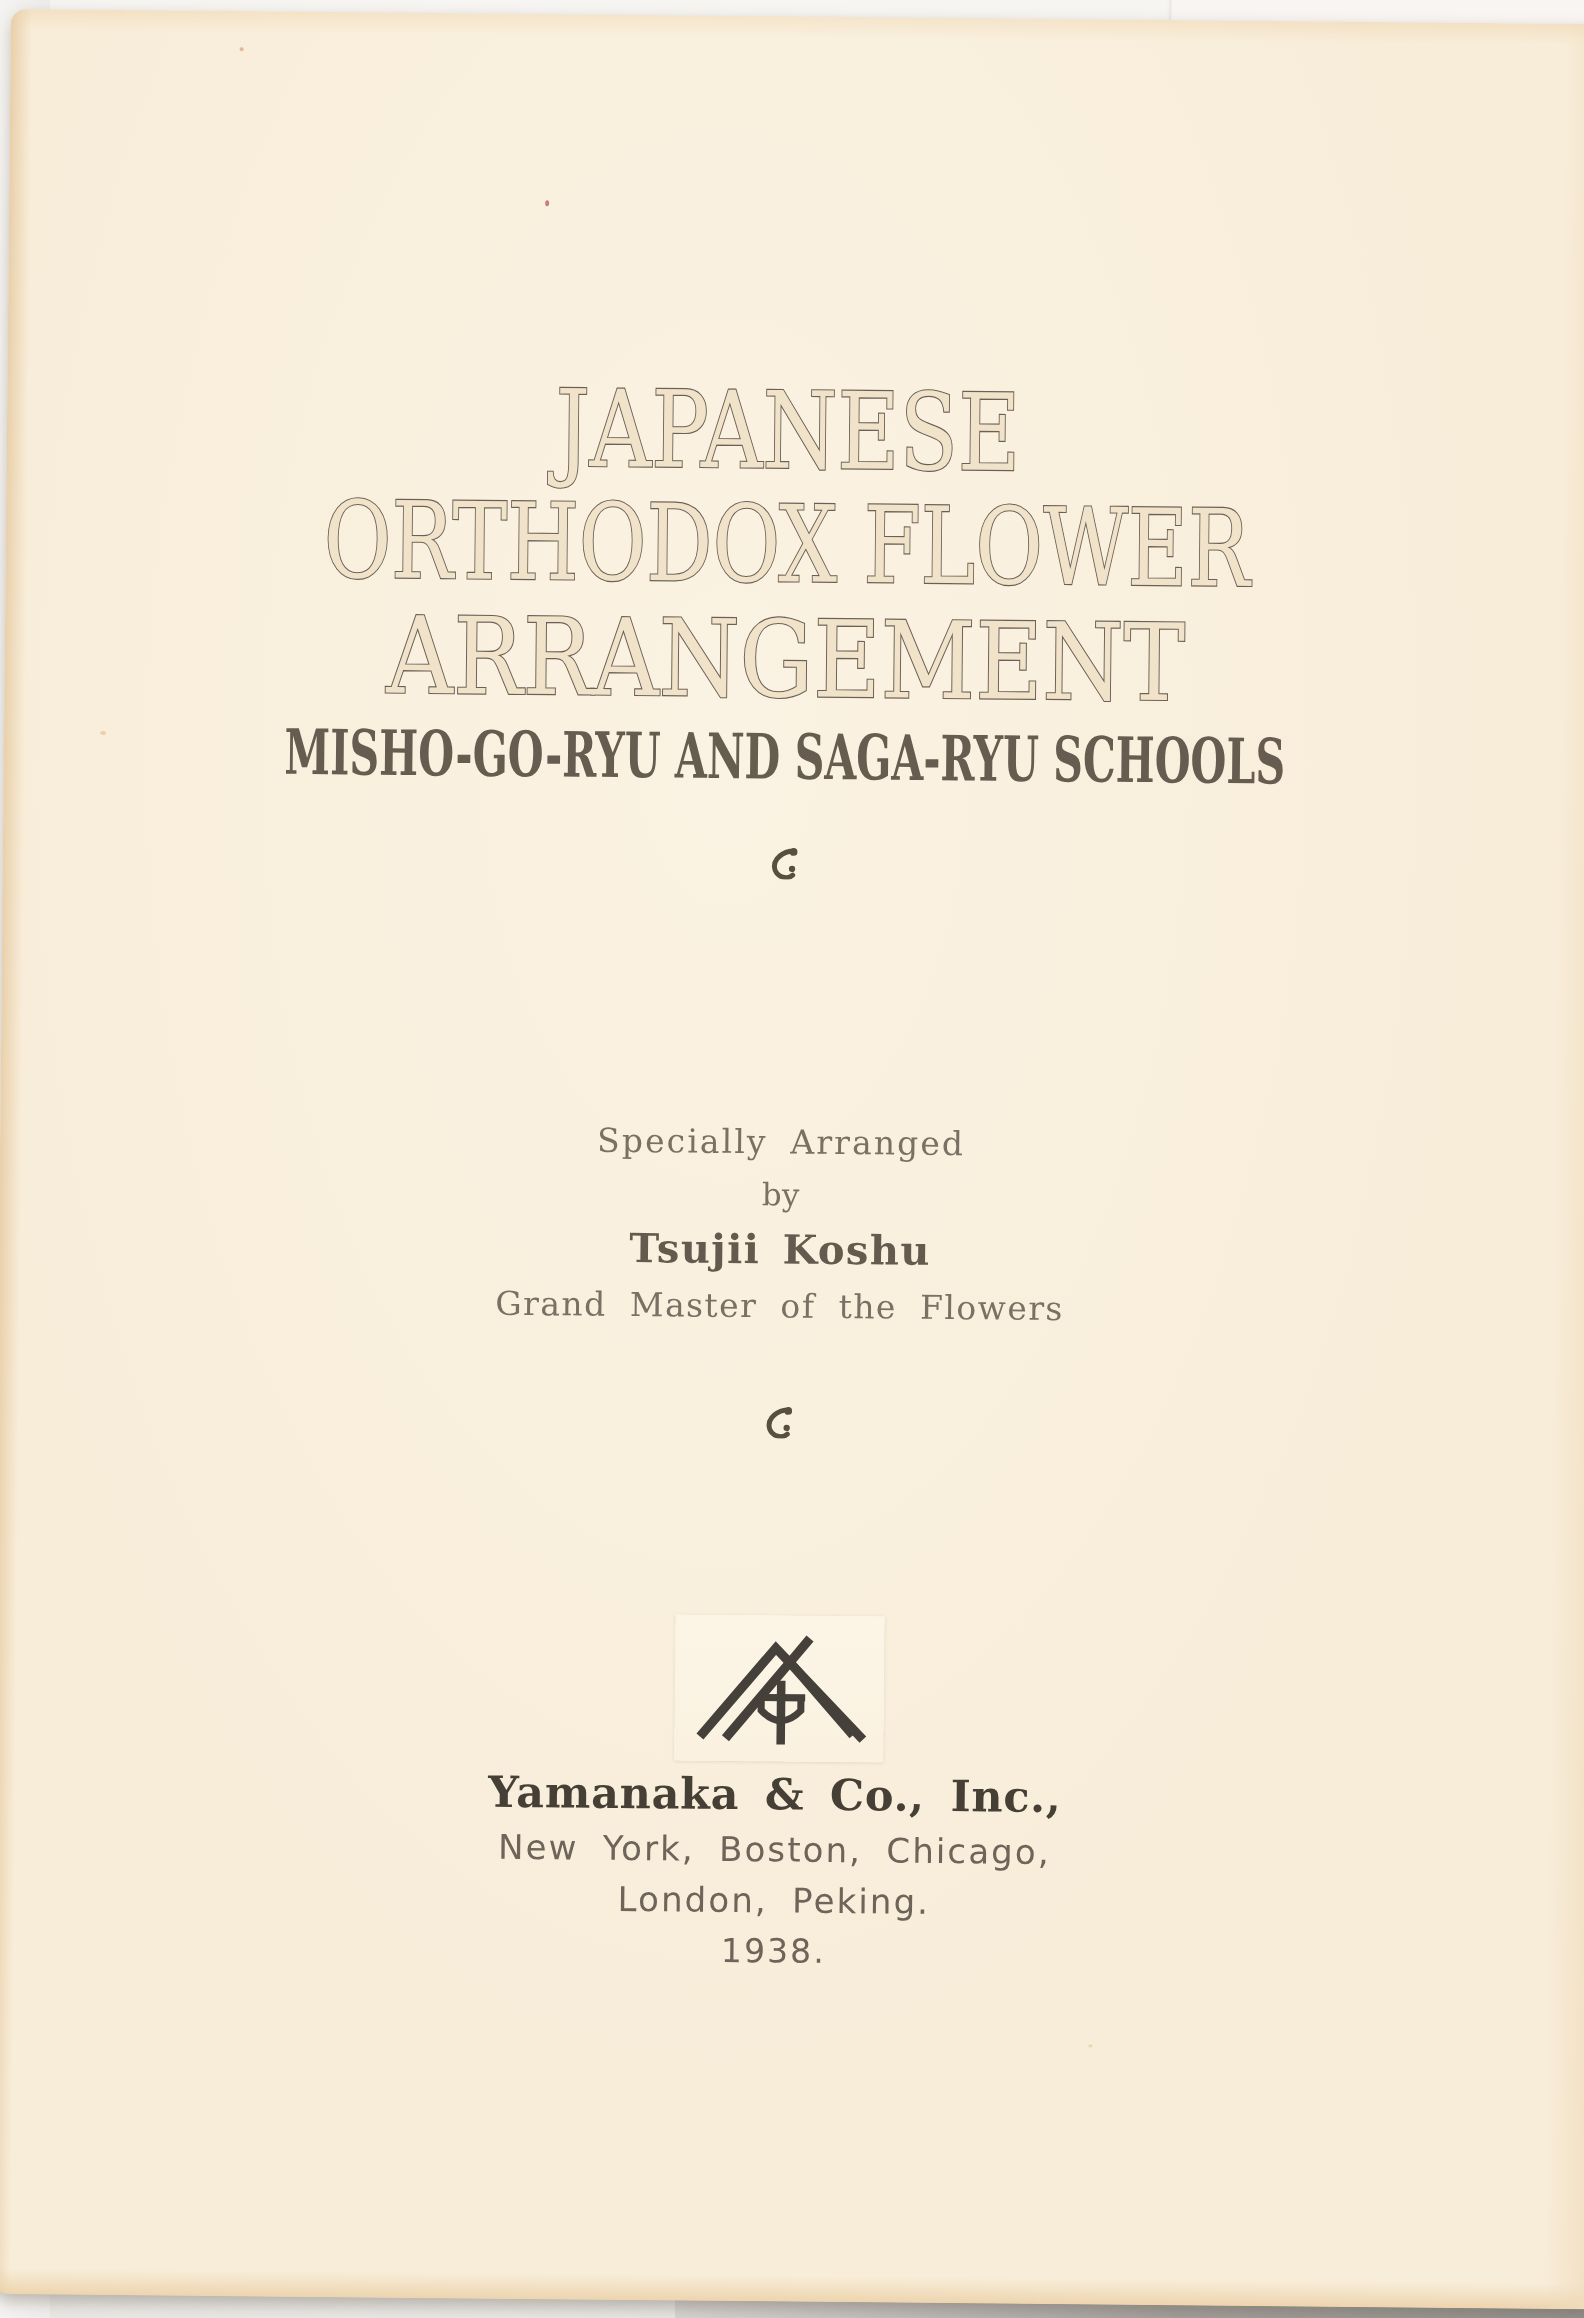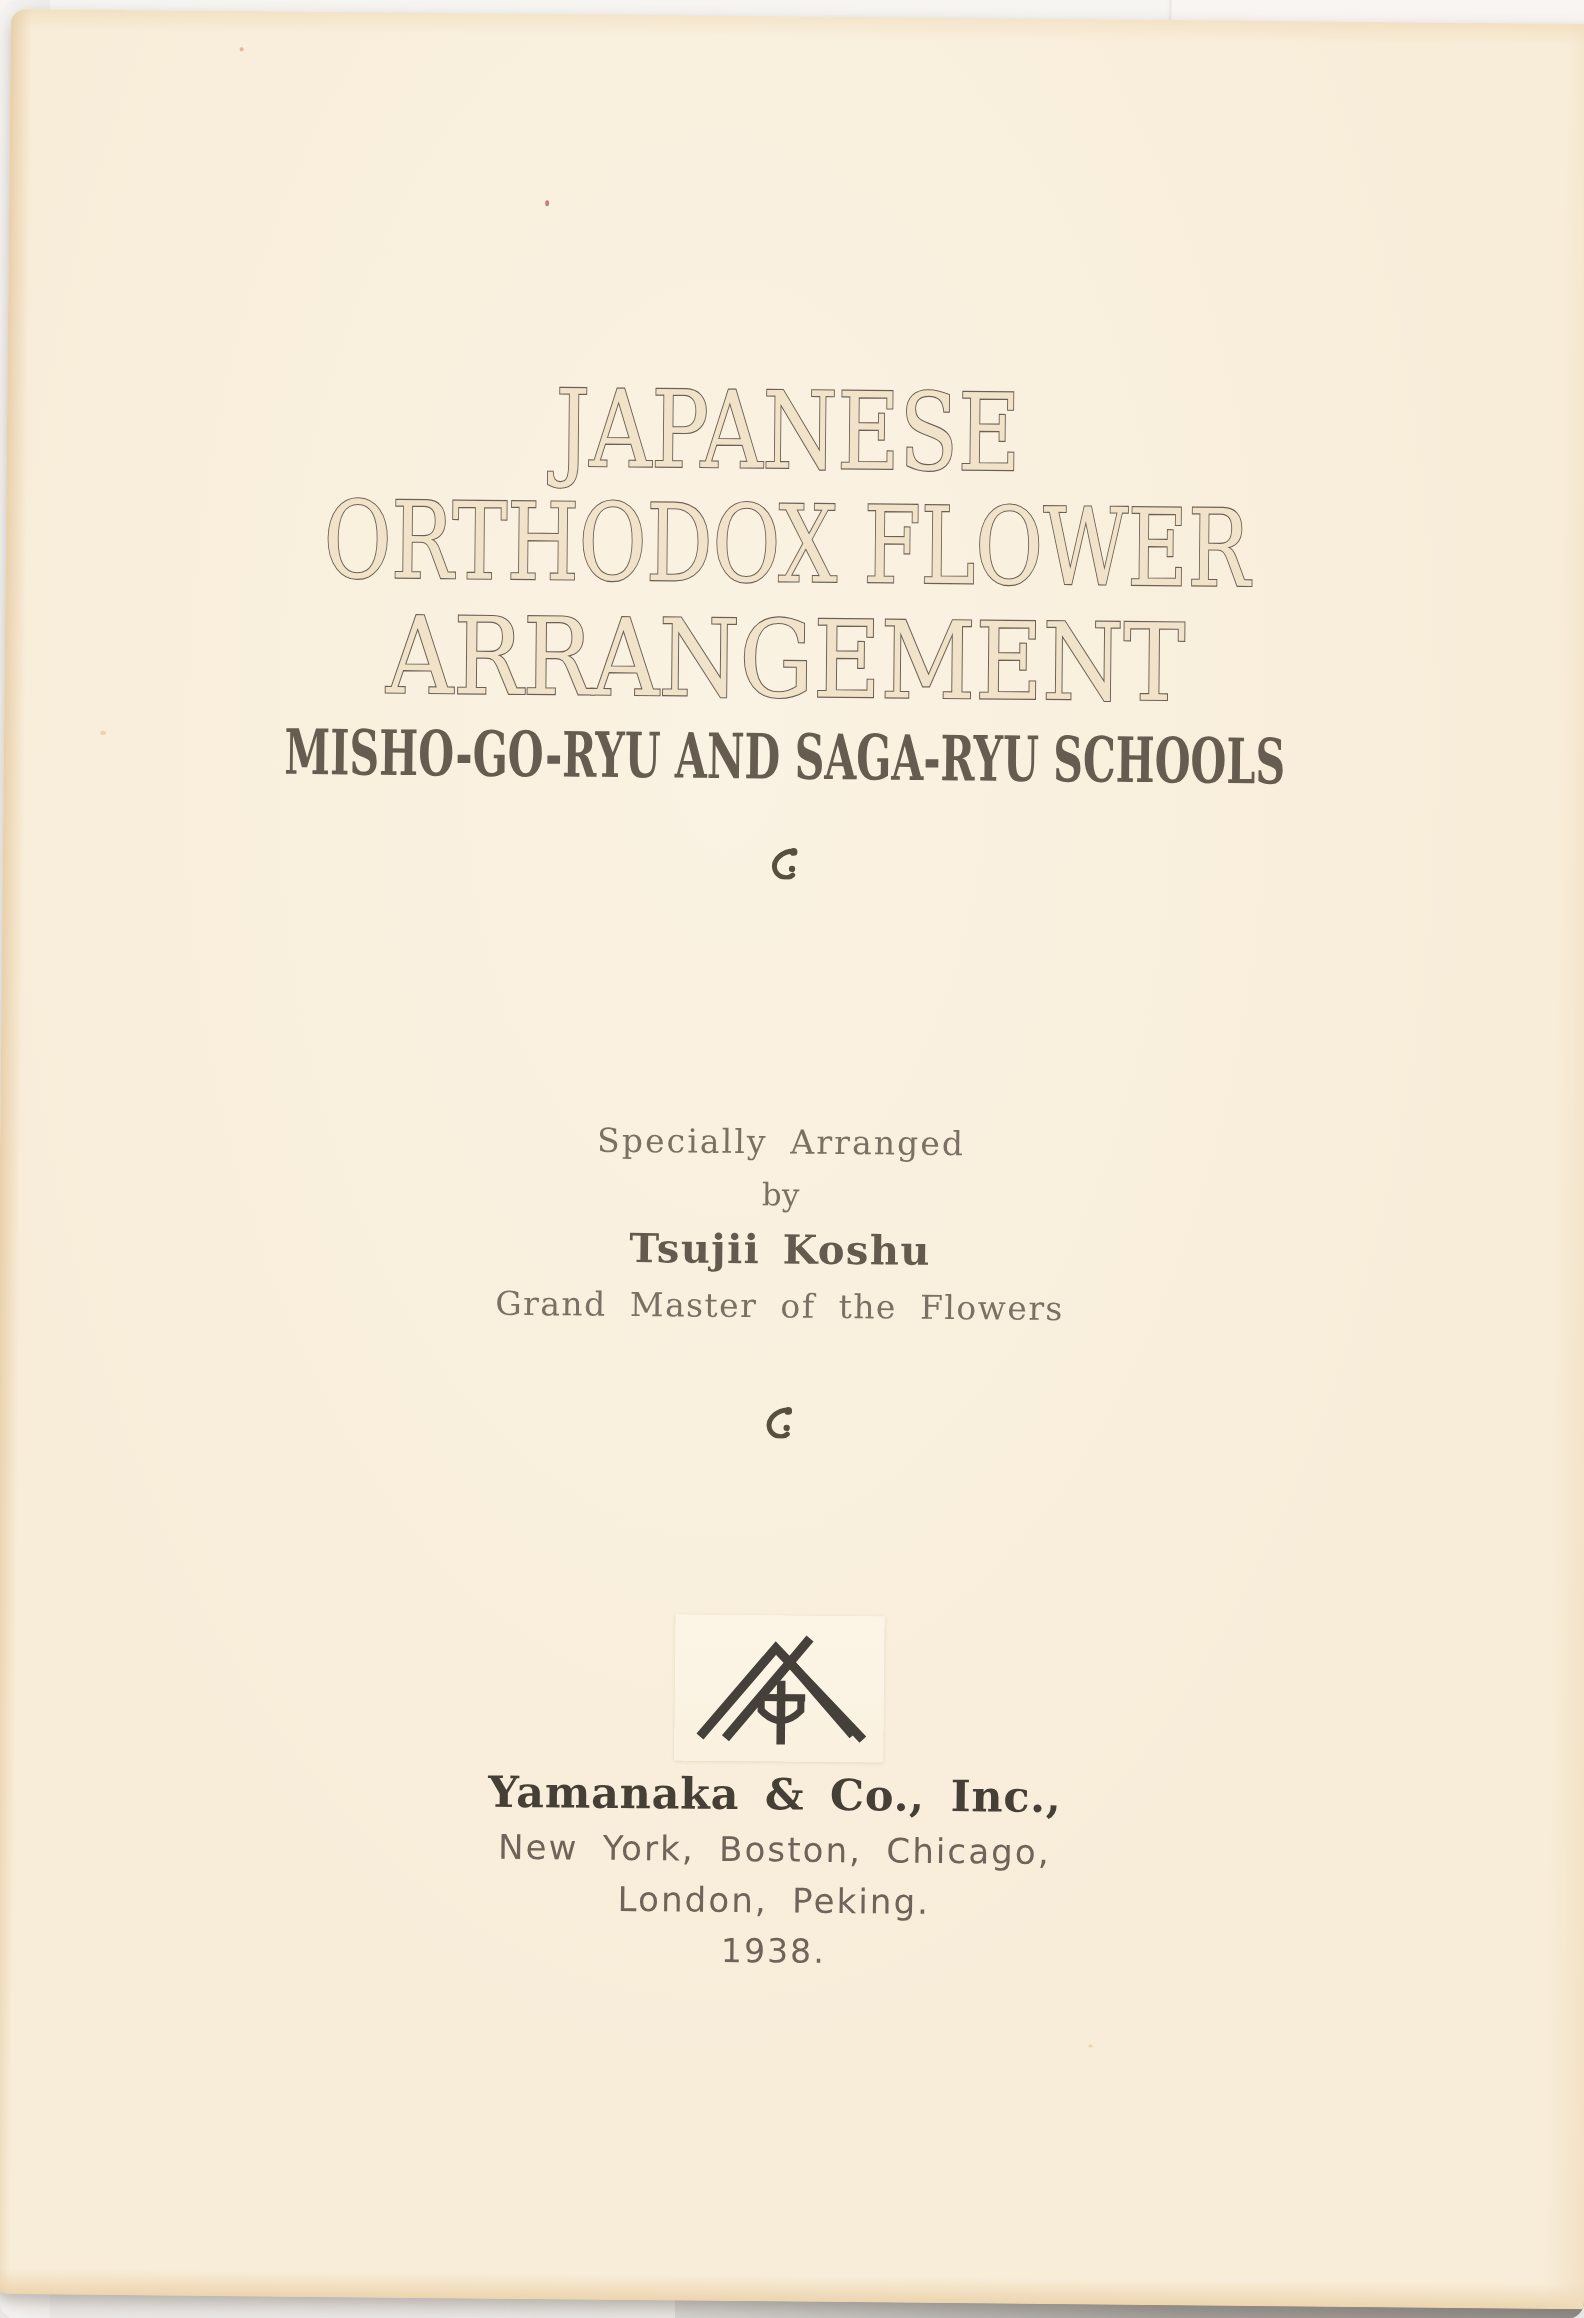--- a/index.html
+++ b/index.html
@@ -1,19 +1,19 @@
 <!DOCTYPE html>
 <html style="font-size:11.4px"><head>
 <meta charset="utf-8">
 <style>
   * { margin:0; padding:0; box-sizing:border-box; }
   html,body { width:1584px; height:2319px; overflow:hidden; }
   body { background:linear-gradient(180deg,#f7f5f2 0%,#f1efec 70%,#e9e7e4 100%);
          font-family:"DejaVu Serif", serif; }
-  #stage { position:relative; width:1584px; height:2319px; overflow:hidden;border-radius:17px; }
+  #stage { position:relative; width:1584px; height:2319px; overflow:hidden; }
 
   
   .backdrop-sheet { position:absolute; top:-12.8px; right:-14px; width:426px; height:64px;
          background:#f9f5f3; transform:rotate(1.4deg); transform-origin:right top;
          box-shadow:0 1.4px 4.3px rgba(150,140,135,.35); z-index:1; }
   .backdrop-shadow-corner { position:absolute; left:675px; right:0; top:2285px; bottom:-1.4px;
          background:linear-gradient(90deg, #d8d5d2 0%, #a7a3a0 55%, #999693 100%); z-index:1; }
   .backdrop-left-strip { position:absolute; left:0; top:0; bottom:0; width:50px;
          background:linear-gradient(90deg,#f5f3f1,#efedeb); z-index:0; }
 

